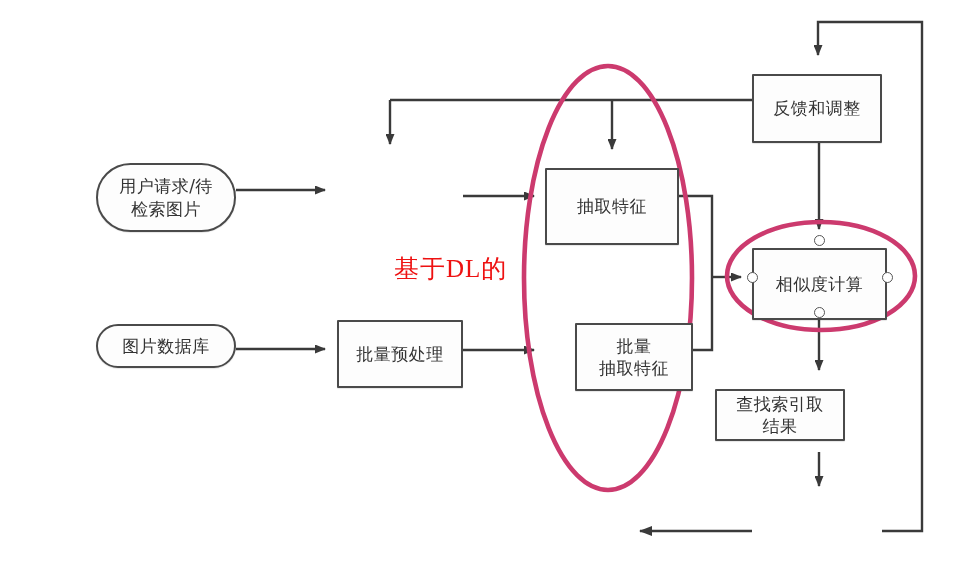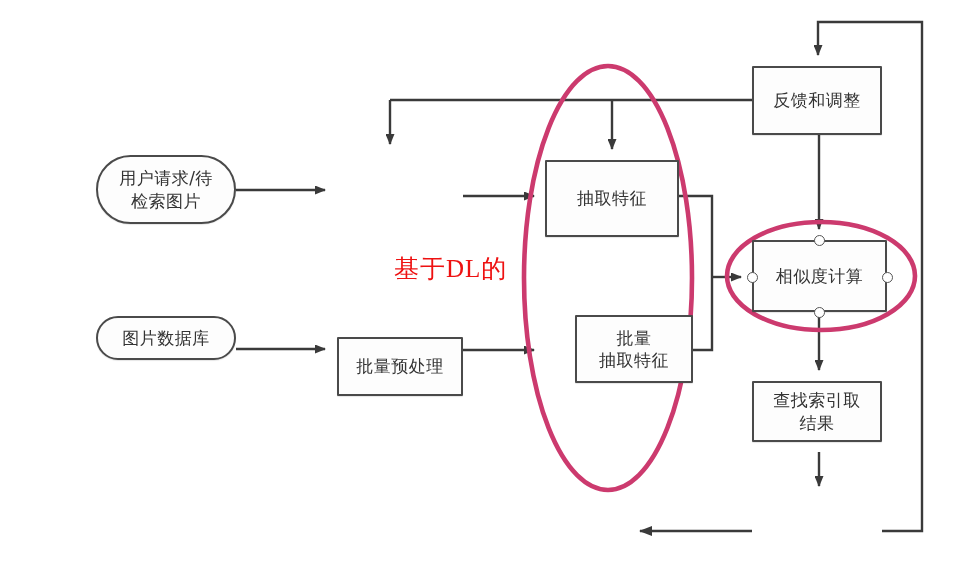--- a/index.html
+++ b/index.html
@@ -33,20 +33,21 @@
     display: flex;
     align-items: center;
     justify-content: center;
     text-align: center;
     color: #333333;
     font-size: 17px;
     line-height: 1.32;
     letter-spacing: 0.5px;
     white-space: pre-line;
     box-shadow: 0 1px 1px rgba(0,0,0,0.10);
+    margin-top: 8px;
   }
   .node.terminal {
     border-radius: 999px;
     border-width: 2px;
   }
   .node.process {
     border-radius: 1px;
   }
   .node-label {
     display: block;
@@ -127,42 +128,42 @@
   <div class="node terminal" style="left:96px; top:155px; width:140px; height:69px;">
     <span class="node-label">用户请求/待
 检索图片</span>
   </div>
 
   <div class="node terminal" style="left:96px; top:316px; width:140px; height:44px;">
     <span class="node-label">图片数据库</span>
   </div>
 
 
-  <div class="node process" style="left:337px; top:337px; width:126px; height:59px;">
+  <div class="node process" style="left:337px; top:312px; width:126px; height:68px;">
     <span class="node-label">批量预处理</span>
   </div>
 
   <div class="node process" style="left:545px; top:160px; width:134px; height:77px;">
     <span class="node-label">抽取特征</span>
   </div>
 
   <div class="node process" style="left:575px; top:315px; width:118px; height:68px;">
     <span class="node-label">批量
 抽取特征</span>
   </div>
 
   <div class="node process" style="left:752px; top:66px; width:130px; height:69px;">
     <span class="node-label">反馈和调整</span>
   </div>
 
   <div class="node process" style="left:752px; top:240px; width:135px; height:72px;">
     <span class="node-label">相似度计算</span>
   </div>
 
-  <div class="node process" style="left:752px; top:381px; width:130px; height:61px;">
+  <div class="node process" style="left:715px; top:381px; width:130px; height:52px;">
     <span class="node-label">查找索引取
 结果</span>
   </div>
 
 
   <div class="handle" style="left:819px; top:240px;"></div>
   <div class="handle" style="left:752px; top:277px;"></div>
   <div class="handle" style="left:887px; top:277px;"></div>
   <div class="handle" style="left:819px; top:312px;"></div>
 

